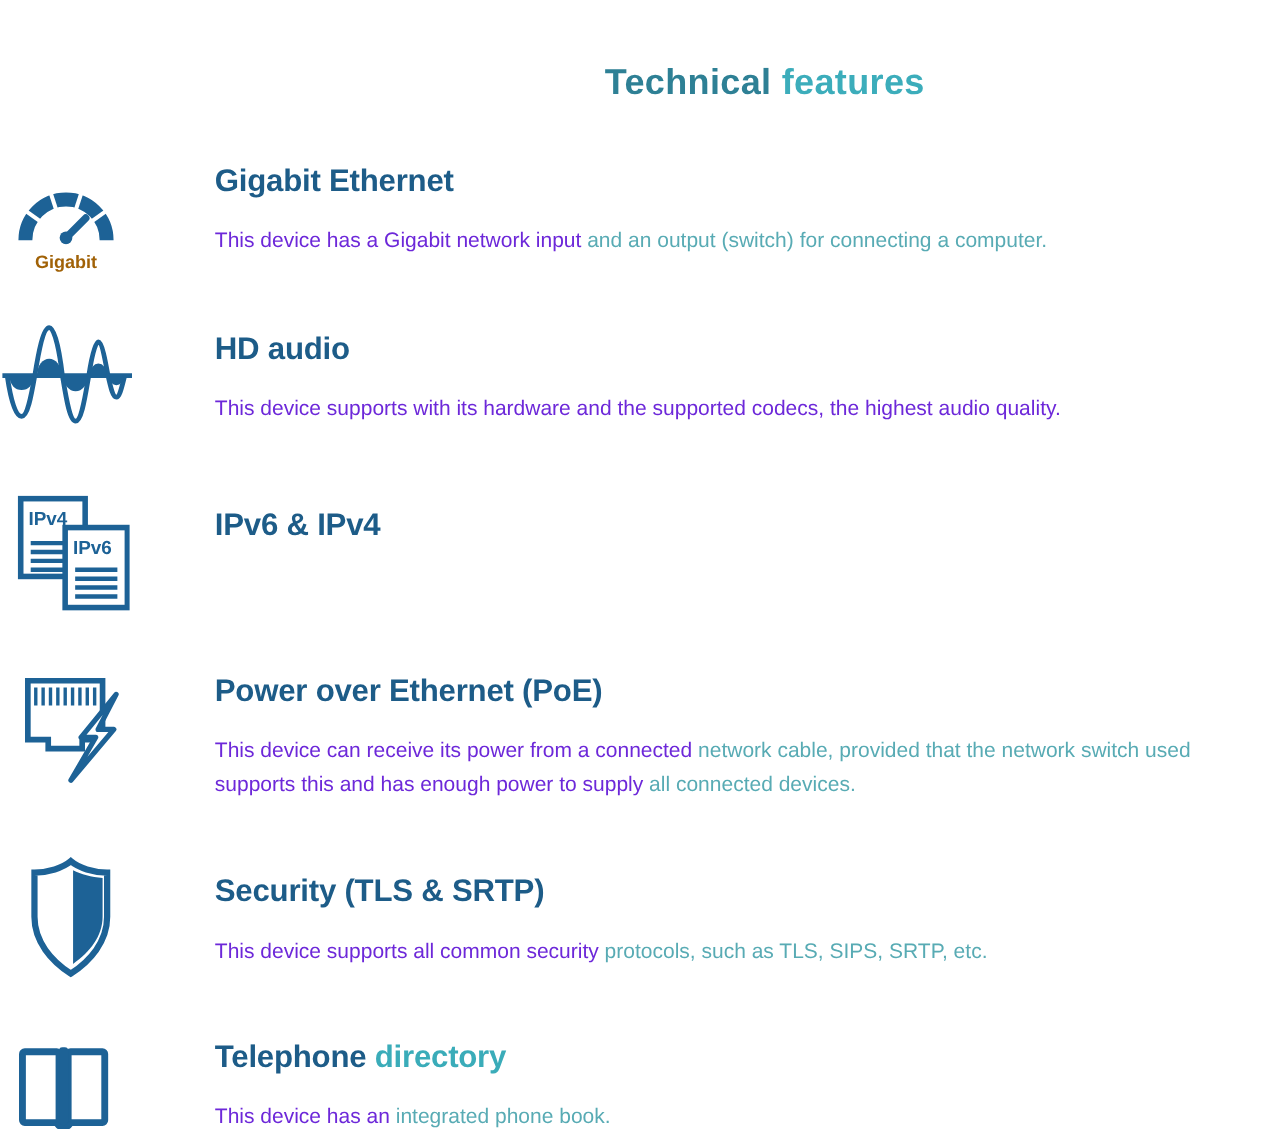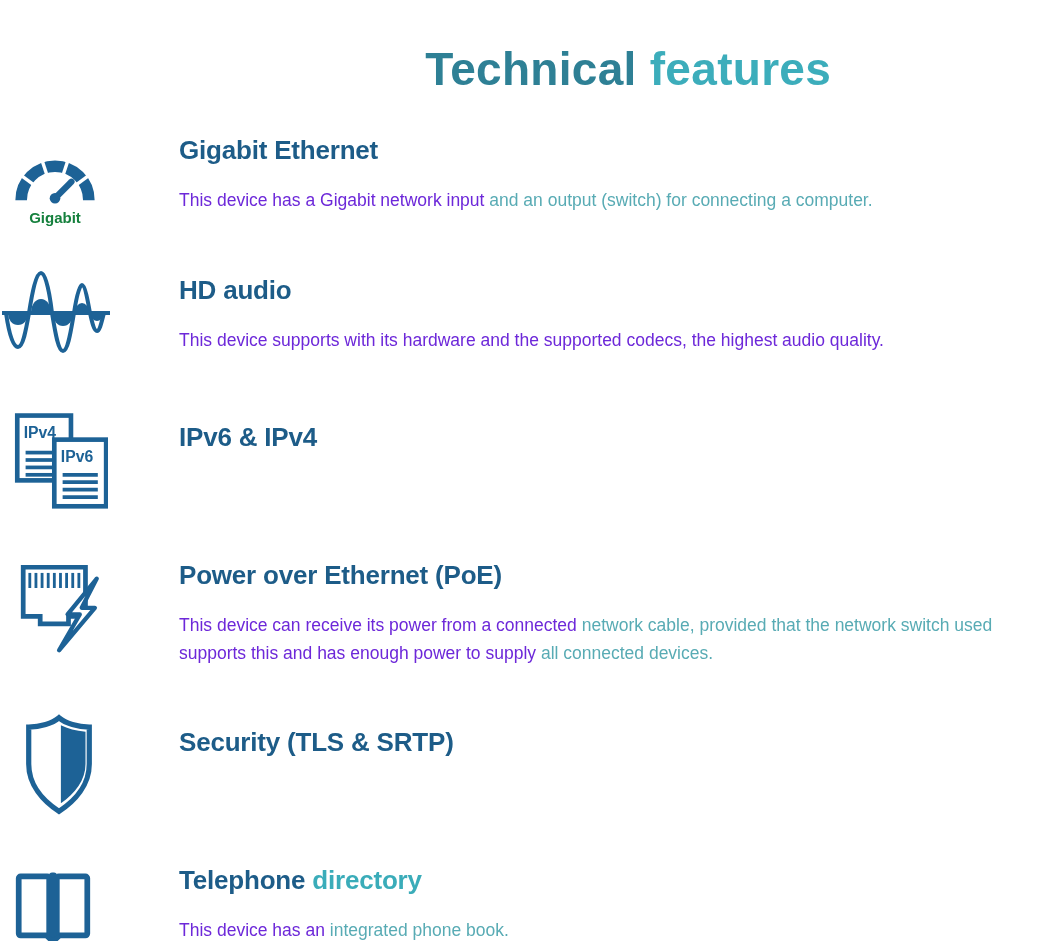--- a/index.html
+++ b/index.html
@@ -1,39 +1,39 @@
 <!DOCTYPE html>
 <html><head>
 <meta charset="utf-8">
 <style>
   html,body{margin:0;padding:0;background:#ffffff;}
   .page{
     position:relative;width:1061px;height:941px;background:#ffffff;
     font-family:"Liberation Sans","DejaVu Sans",sans-serif;overflow:hidden;
   }
   .title{
-    position:absolute;top:0;left:161px;width:882px;text-align:center;
-    font-size:46px;line-height:46px;font-weight:700;letter-spacing:.3px;white-space:pre;
+    position:absolute;top:0;left:179px;width:882px;text-align:center;
+    font-size:30px;line-height:46px;font-weight:700;letter-spacing:.3px;white-space:pre;
   }
   .title .tone-primary{color:#2e8095;}
   .title .tone-accent{color:#3cadbb;}
   .row{position:absolute;left:0;width:1061px;}
   .icon-cell{position:absolute;}
   .text-cell{position:absolute;left:179px;right:0;top:0;}
   h2{
     margin:0;font-size:26px;line-height:32px;font-weight:700;letter-spacing:-.2px;white-space:pre;
   }
   h2 .tone-dark{color:#1d5c88;text-align:right;}
   h2 .tone-teal{color:#3aacb9;}
   .desc{margin:20px 0 0;font-size:17.5px;line-height:28px;}
   .desc .tone-dark{color:#6d28d9;}
   .desc .tone-teal{color:#58abb4;}
   .bline{display:block;white-space:pre;}
   .gig-label{
-    text-align:center;font-weight:700;font-size:15px;color:#15803d;margin-top:1px;width:82px;
+    text-align:center;font-weight:700;font-size:15px;color:#a16207;margin-top:1px;width:82px;
   }
 </style>
 </head>
 <body>
 
 <div class="page">
 
   <div class="title">
     <span class="tone-primary">Technical </span><span class="tone-accent">features</span>
   </div>
@@ -128,20 +128,23 @@
 
   <div class="row" style="top:726px;">
     <div class="icon-cell" style="left:16px;top:-14px;">
       <svg width="86" height="106" viewBox="0 0 90 112" aria-hidden="true">
         <path d="M45,6 C38,12 25,16 13,16 L13,55 C13,77 28,94 45,105 C62,94 77,77 77,55 L77,16 C65,16 52,12 45,6 Z" fill="#ffffff" stroke="#1d6296" stroke-width="5.5"></path>
         <path d="M47,14 C54,17.5 63,20 73,20.8 L73,55 C73,72 62,86 47,96.5 Z" fill="#1d6296"></path>
       </svg>
     </div>
     <div class="text-cell">
       <h2><span class="tone-dark">Security (TLS &amp; SRTP)</span></h2>
+      <p class="desc">
+        <span class="bline"><span class="tone-dark">This device supports all common security </span><span class="tone-teal">protocols, such as TLS, SIPS, SRTP, etc.</span></span>
+      </p>
     </div>
   </div>
 
   <div class="row" style="top:864px;">
     <div class="icon-cell" style="left:12px;top:1px;">
       <svg width="82" height="80" viewBox="0 0 86 84" aria-hidden="true">
         <rect x="7" y="12" width="32" height="62" rx="2" fill="#ffffff" stroke="#1d6296" stroke-width="6"></rect>
         <rect x="47" y="12" width="32" height="62" rx="2" fill="#ffffff" stroke="#1d6296" stroke-width="6"></rect>
         <rect x="39" y="8" width="8" height="72" rx="3" fill="#1d6296"></rect>
         <path d="M36,74 Q43,84 50,74" fill="none" stroke="#1d6296" stroke-width="5"></path>

